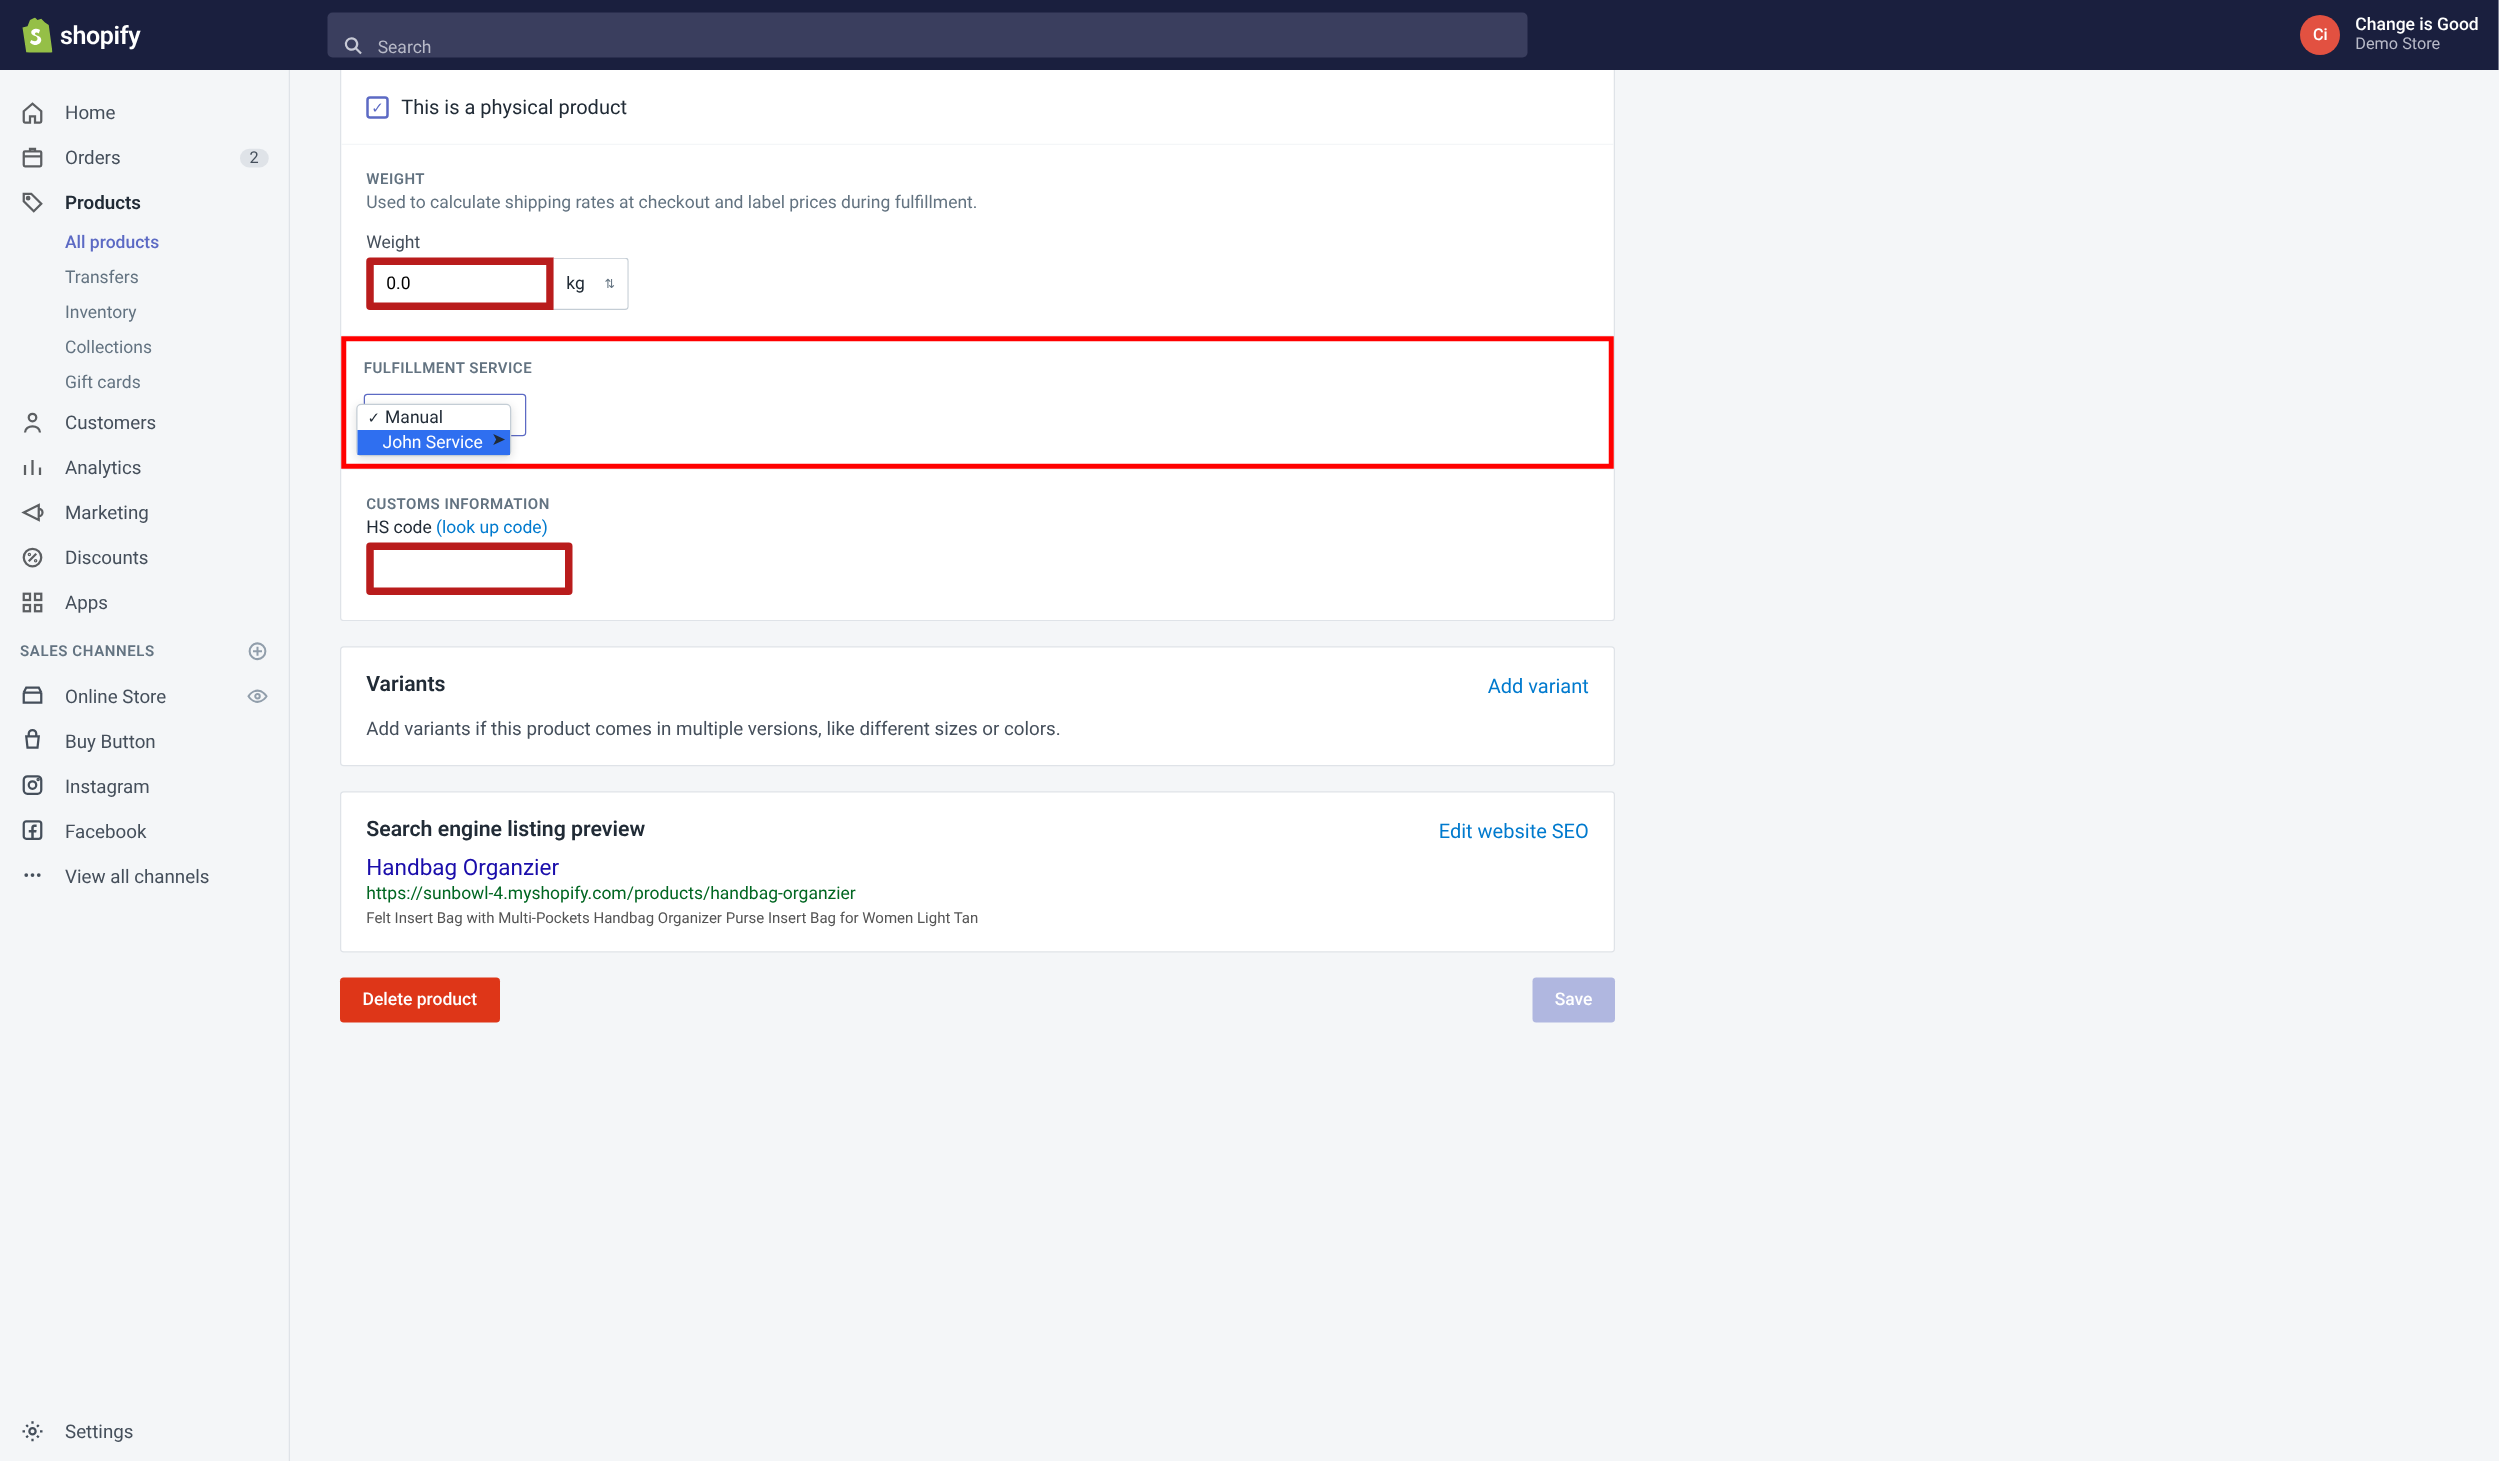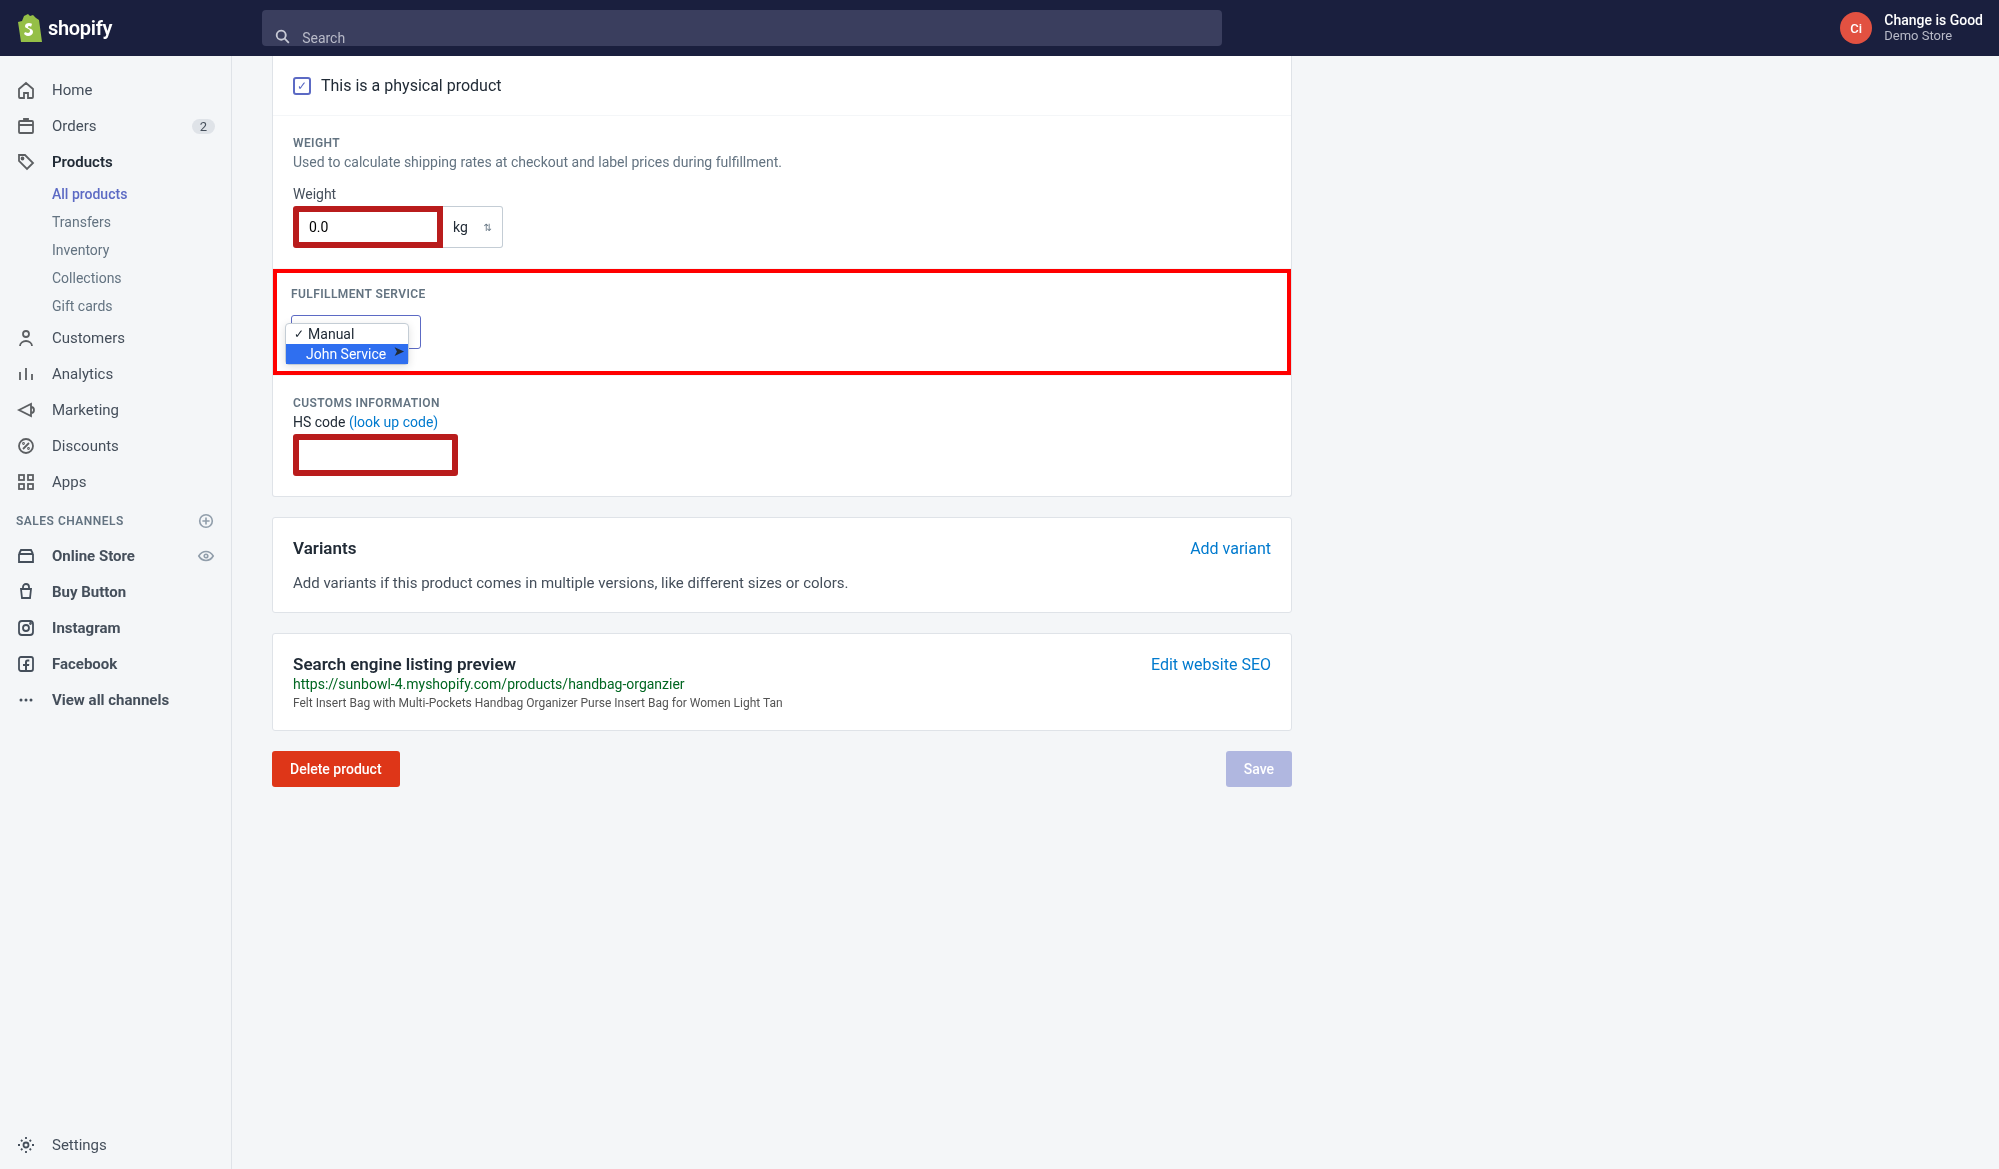--- a/index.html
+++ b/index.html
@@ -22,21 +22,21 @@
 .sidebar { width: 232px; background: #f4f6f8; border-right: 1px solid #dfe3e8; min-height: calc(100vh - 56px); display: flex; flex-direction: column; padding-top: 16px; }
 .nav-item { display: flex; align-items: center; padding: 8px 16px; color: #454f5b; font-size: 15px; cursor: pointer; gap: 16px; }
 .nav-item.active { font-weight: 600; color: #212b36; }
 .nav-item .icon { width: 20px; height: 20px; display: flex; align-items: center; justify-content: center; color: #5c5f62; }
 .nav-badge { background: #dfe3e8; border-radius: 10px; padding: 0 8px; font-size: 13px; margin-left: auto; color: #454f5b; }
 .subnav { padding-left: 52px; }
 .subnav-item { padding: 6px 0; font-size: 14px; color: #637381; cursor: pointer; }
 .subnav-item.active { color: #5c6ac4; font-weight: 500; }
 .section-header { display: flex; align-items: center; padding: 12px 16px 8px; color: #637381; font-size: 12px; font-weight: 600; letter-spacing: 0.5px; }
 .section-header .plus { margin-left: auto; color: #919eab; }
-.channel-item { display: flex; align-items: center; padding: 8px 16px; gap: 16px; font-size: 15px; color: #454f5b; cursor: pointer; font-weight: bold; }
+.channel-item { display: flex; align-items: flex-end; padding: 8px 16px; gap: 16px; font-size: 15px; color: #454f5b; cursor: pointer; }
 .channel-item .eye { margin-left: auto; color: #919eab; }
 .settings-row { margin-top: auto; padding: 14px 16px; display: flex; align-items: center; gap: 16px; color: #454f5b; cursor: pointer; font-size: 15px; }
 
 .main { flex: 1; padding: 0 40px 40px; max-width: 1100px; }
 .card { background: #fff; border: 1px solid #dfe3e8; border-radius: 3px; margin-top: 20px; }
 .card-section { padding: 20px; border-bottom: 1px solid #f4f6f8; }
 .card-section:last-child { border-bottom: none; }
 
 .checkbox-row { display: flex; align-items: center; gap: 10px; }
 .checkbox { width: 18px; height: 18px; border: 2px solid #5c6ac4; border-radius: 3px; display: flex; align-items: center; justify-content: center; background: #fff; cursor: pointer; }
@@ -315,20 +315,21 @@
         <div style="margin-top:16px;font-size:15px;color:#454f5b;">Add variants if this product comes in multiple versions, like different sizes or colors.</div>
       </div>
     </div>
 
     <div class="card">
       <div class="card-section">
         <div class="card-header">
           <div class="card-title">Search engine listing preview</div>
           <span class="link">Edit website SEO</span>
         </div>
+        <div class="seo-title">Handbag Organzier</div>
         <div class="seo-url">https://sunbowl-4.myshopify.com/products/handbag-organzier</div>
         <div class="seo-desc">Felt Insert Bag with Multi-Pockets Handbag Organizer Purse Insert Bag for Women Light Tan</div>
       </div>
     </div>
 
     <div class="actions">
       <button class="btn btn-danger">Delete product</button>
       <button class="btn btn-primary">Save</button>
     </div>
   </div>

